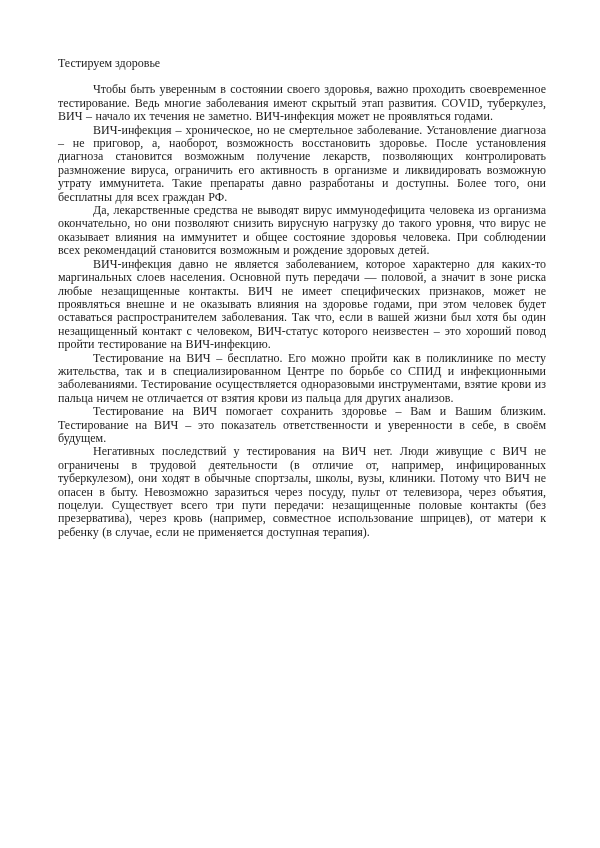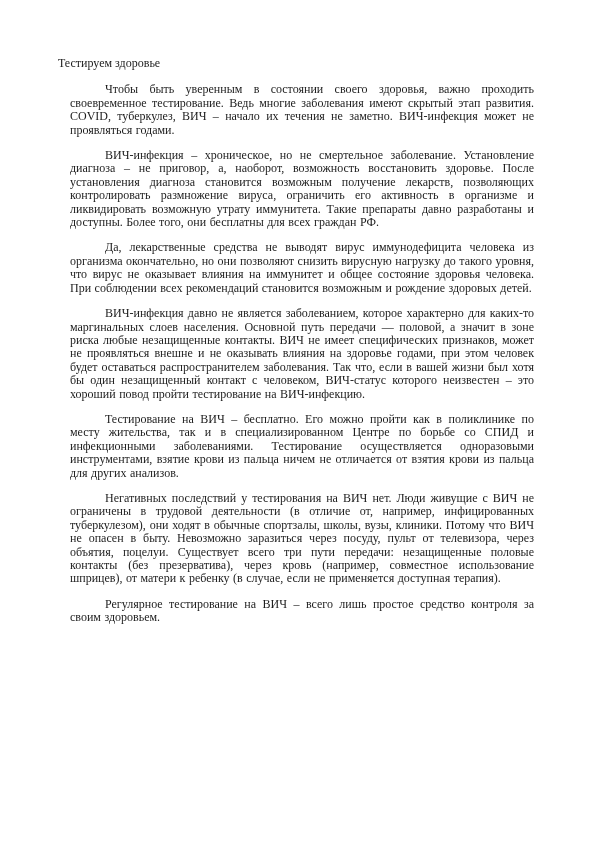--- a/index.html
+++ b/index.html
@@ -20,33 +20,33 @@
     color: #1c1c1c;
     overflow: hidden;
   }
   .doc-title {
     font-size: 12px;
     font-weight: normal;
     margin: 0 0 13px 0;
     line-height: 13.4px;
   }
   .doc-body p {
-    margin: 12px;
+    margin: 0;
     text-align: justify;
     text-indent: 35px;
     word-spacing: 0.5px;
   }
 </style>
 </head>
 <body>
 
 <div class="page">
   <h1 class="doc-title">Тестируем здоровье</h1>
   <div class="doc-body">
     <p>Чтобы быть уверенным в состоянии своего здоровья, важно проходить своевременное тестирование. Ведь многие заболевания имеют скрытый этап развития. COVID, туберкулез, ВИЧ – начало их течения не заметно. ВИЧ-инфекция может не проявляться годами.</p>
     <p>ВИЧ-инфекция – хроническое, но не смертельное заболевание. Установление диагноза – не приговор, а, наоборот, возможность восстановить здоровье. После установления диагноза становится возможным получение лекарств, позволяющих контролировать размножение вируса, ограничить его активность в организме и ликвидировать возможную утрату иммунитета. Такие препараты давно разработаны и доступны. Более того, они бесплатны для всех граждан РФ.</p>
     <p>Да, лекарственные средства не выводят вирус иммунодефицита человека из организма окончательно, но они позволяют снизить вирусную нагрузку до такого уровня, что вирус не оказывает влияния на иммунитет и общее состояние здоровья человека. При соблюдении всех рекомендаций становится возможным и рождение здоровых детей.</p>
     <p>ВИЧ-инфекция давно не является заболеванием, которое характерно для каких-то маргинальных слоев населения. Основной путь передачи — половой, а значит в зоне риска любые незащищенные контакты. ВИЧ не имеет специфических признаков, может не проявляться внешне и не оказывать влияния на здоровье годами, при этом человек будет оставаться распространителем заболевания. Так что, если в вашей жизни был хотя бы один незащищенный контакт с человеком, ВИЧ-статус которого неизвестен – это хороший повод пройти тестирование на ВИЧ-инфекцию.</p>
     <p>Тестирование на ВИЧ – бесплатно. Его можно пройти как в поликлинике по месту жительства, так и в специализированном Центре по борьбе со СПИД и инфекционными заболеваниями. Тестирование осуществляется одноразовыми инструментами, взятие крови из пальца ничем не отличается от взятия крови из пальца для других анализов.</p>
+    <p>Тестирование на ВИЧ помогает сохранить здоровье – Вам и Вашим близким. Тестирование на ВИЧ – это показатель ответственности и уверенности в себе, в своём будущем.</p>
     <p>Негативных последствий у тестирования на ВИЧ нет. Люди живущие с ВИЧ не ограничены в трудовой деятельности (в отличие от, например, инфицированных туберкулезом), они ходят в обычные спортзалы, школы, вузы, клиники. Потому что ВИЧ не опасен в быту. Невозможно заразиться через посуду, пульт от телевизора, через объятия, поцелуи. Существует всего три пути передачи: незащищенные половые контакты (без презерватива), через кровь (например, совместное использование шприцев), от матери к ребенку (в случае, если не применяется доступная терапия).</p>
-    <p>Регулярное тестирование на ВИЧ – всего лишь простое средство контроля за своим здоровьем.</p>
   </div>
 </div>
 
 </body></html>

